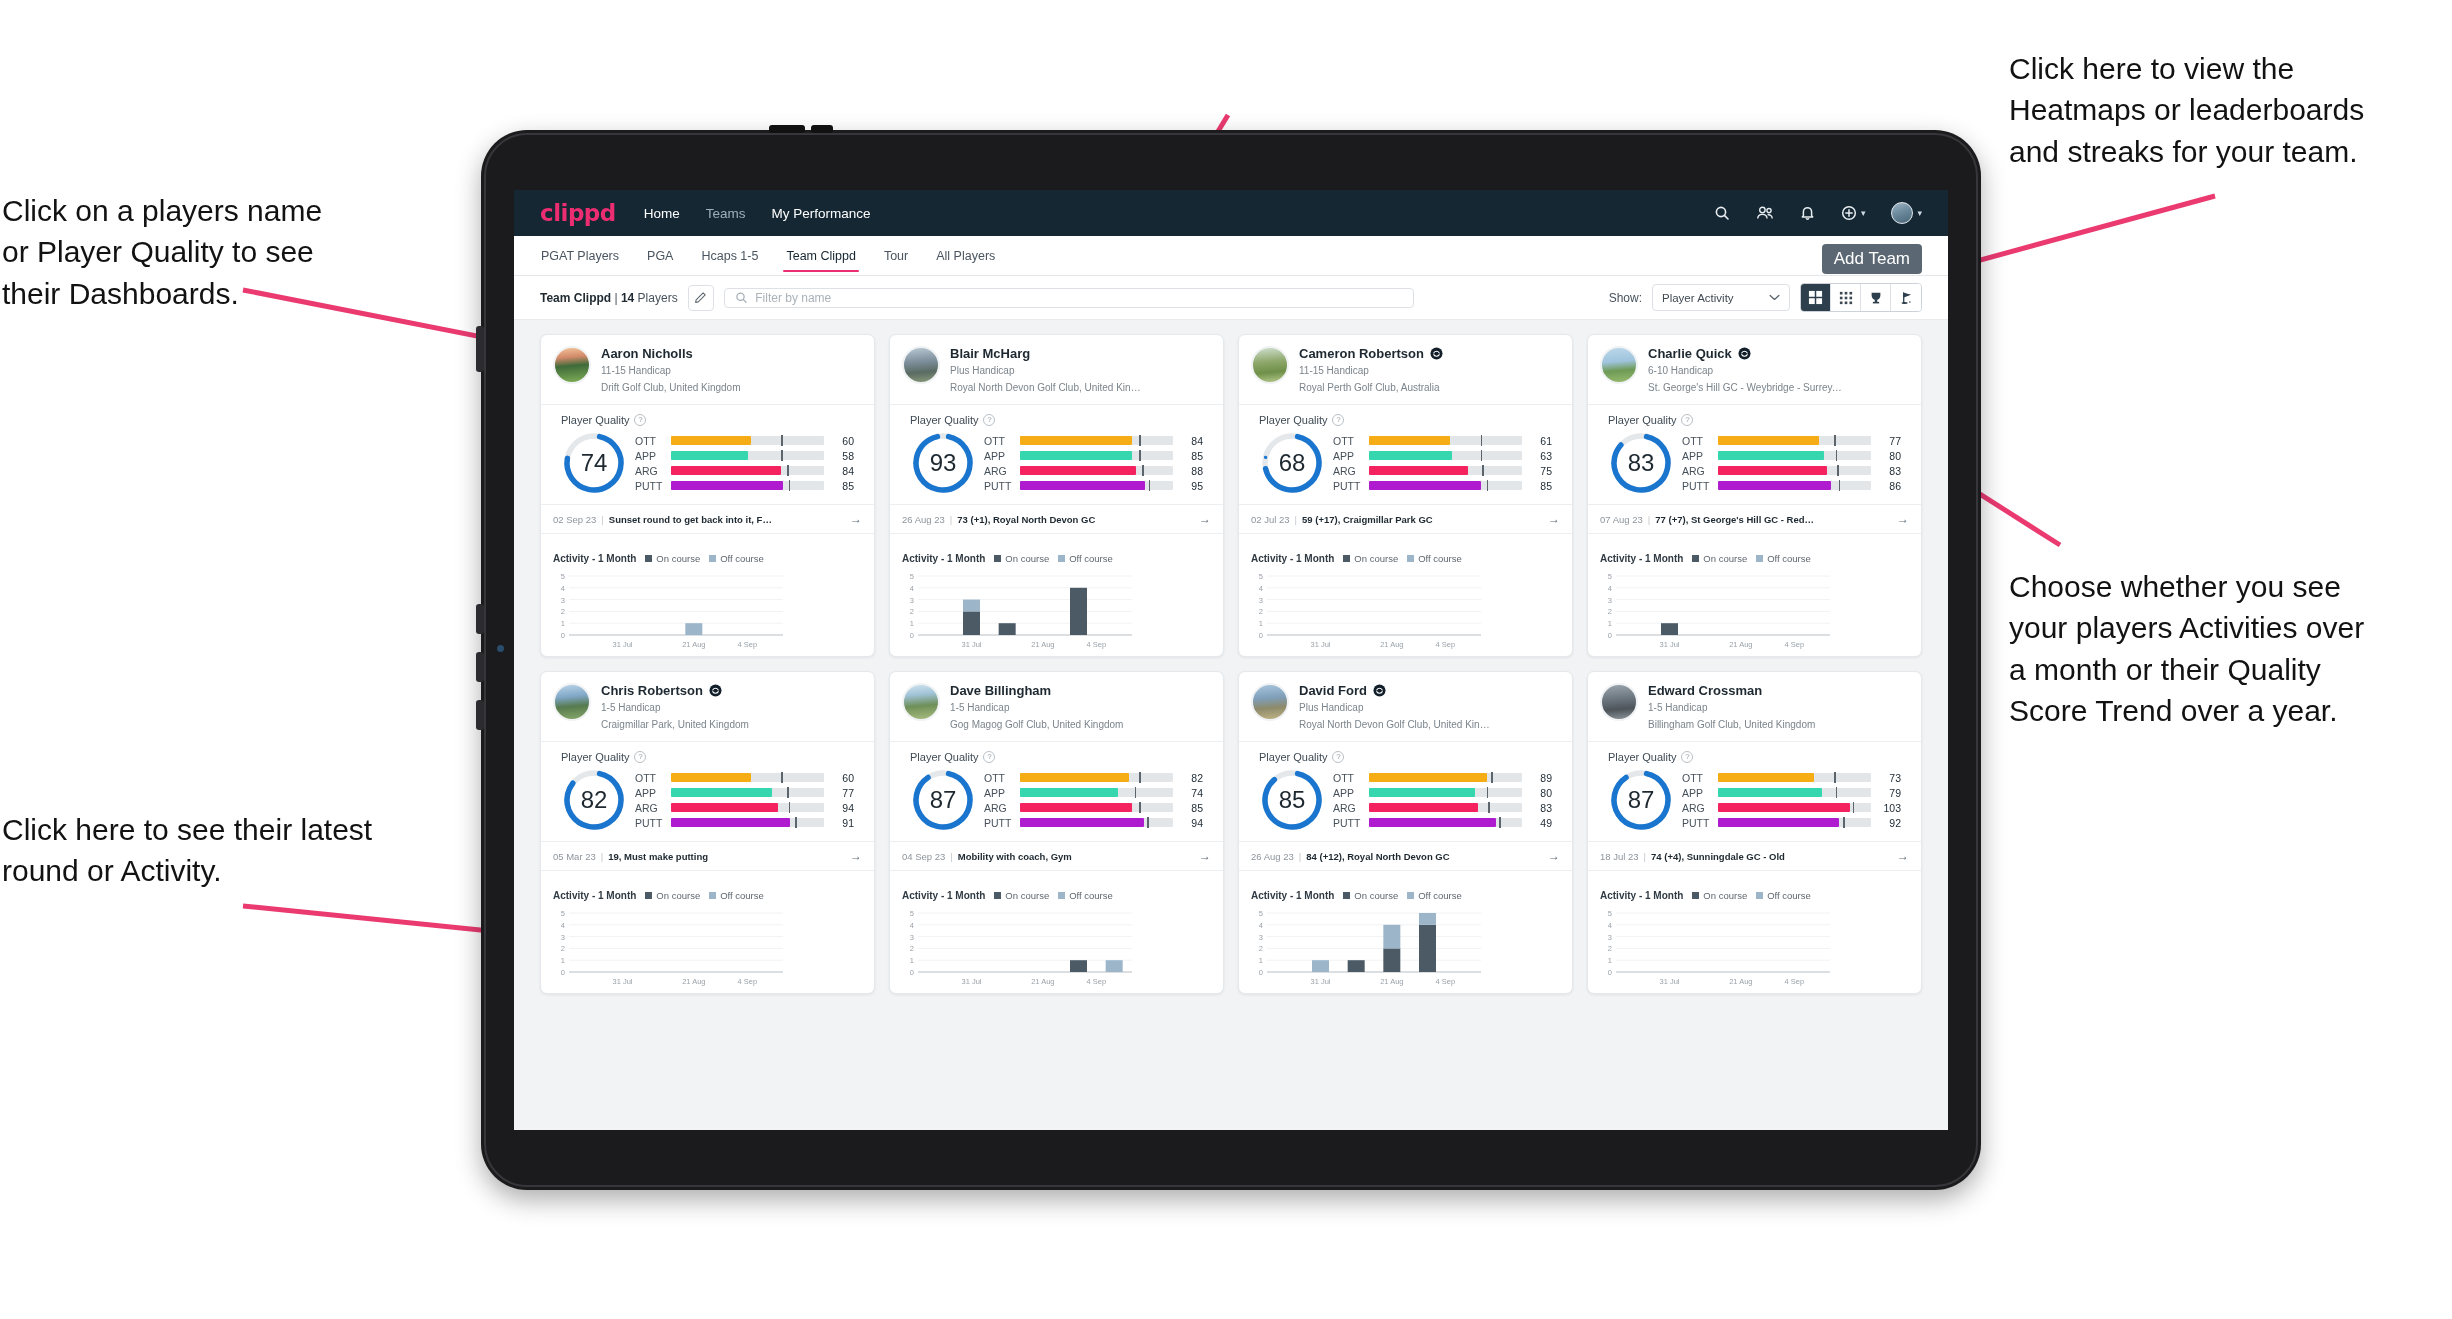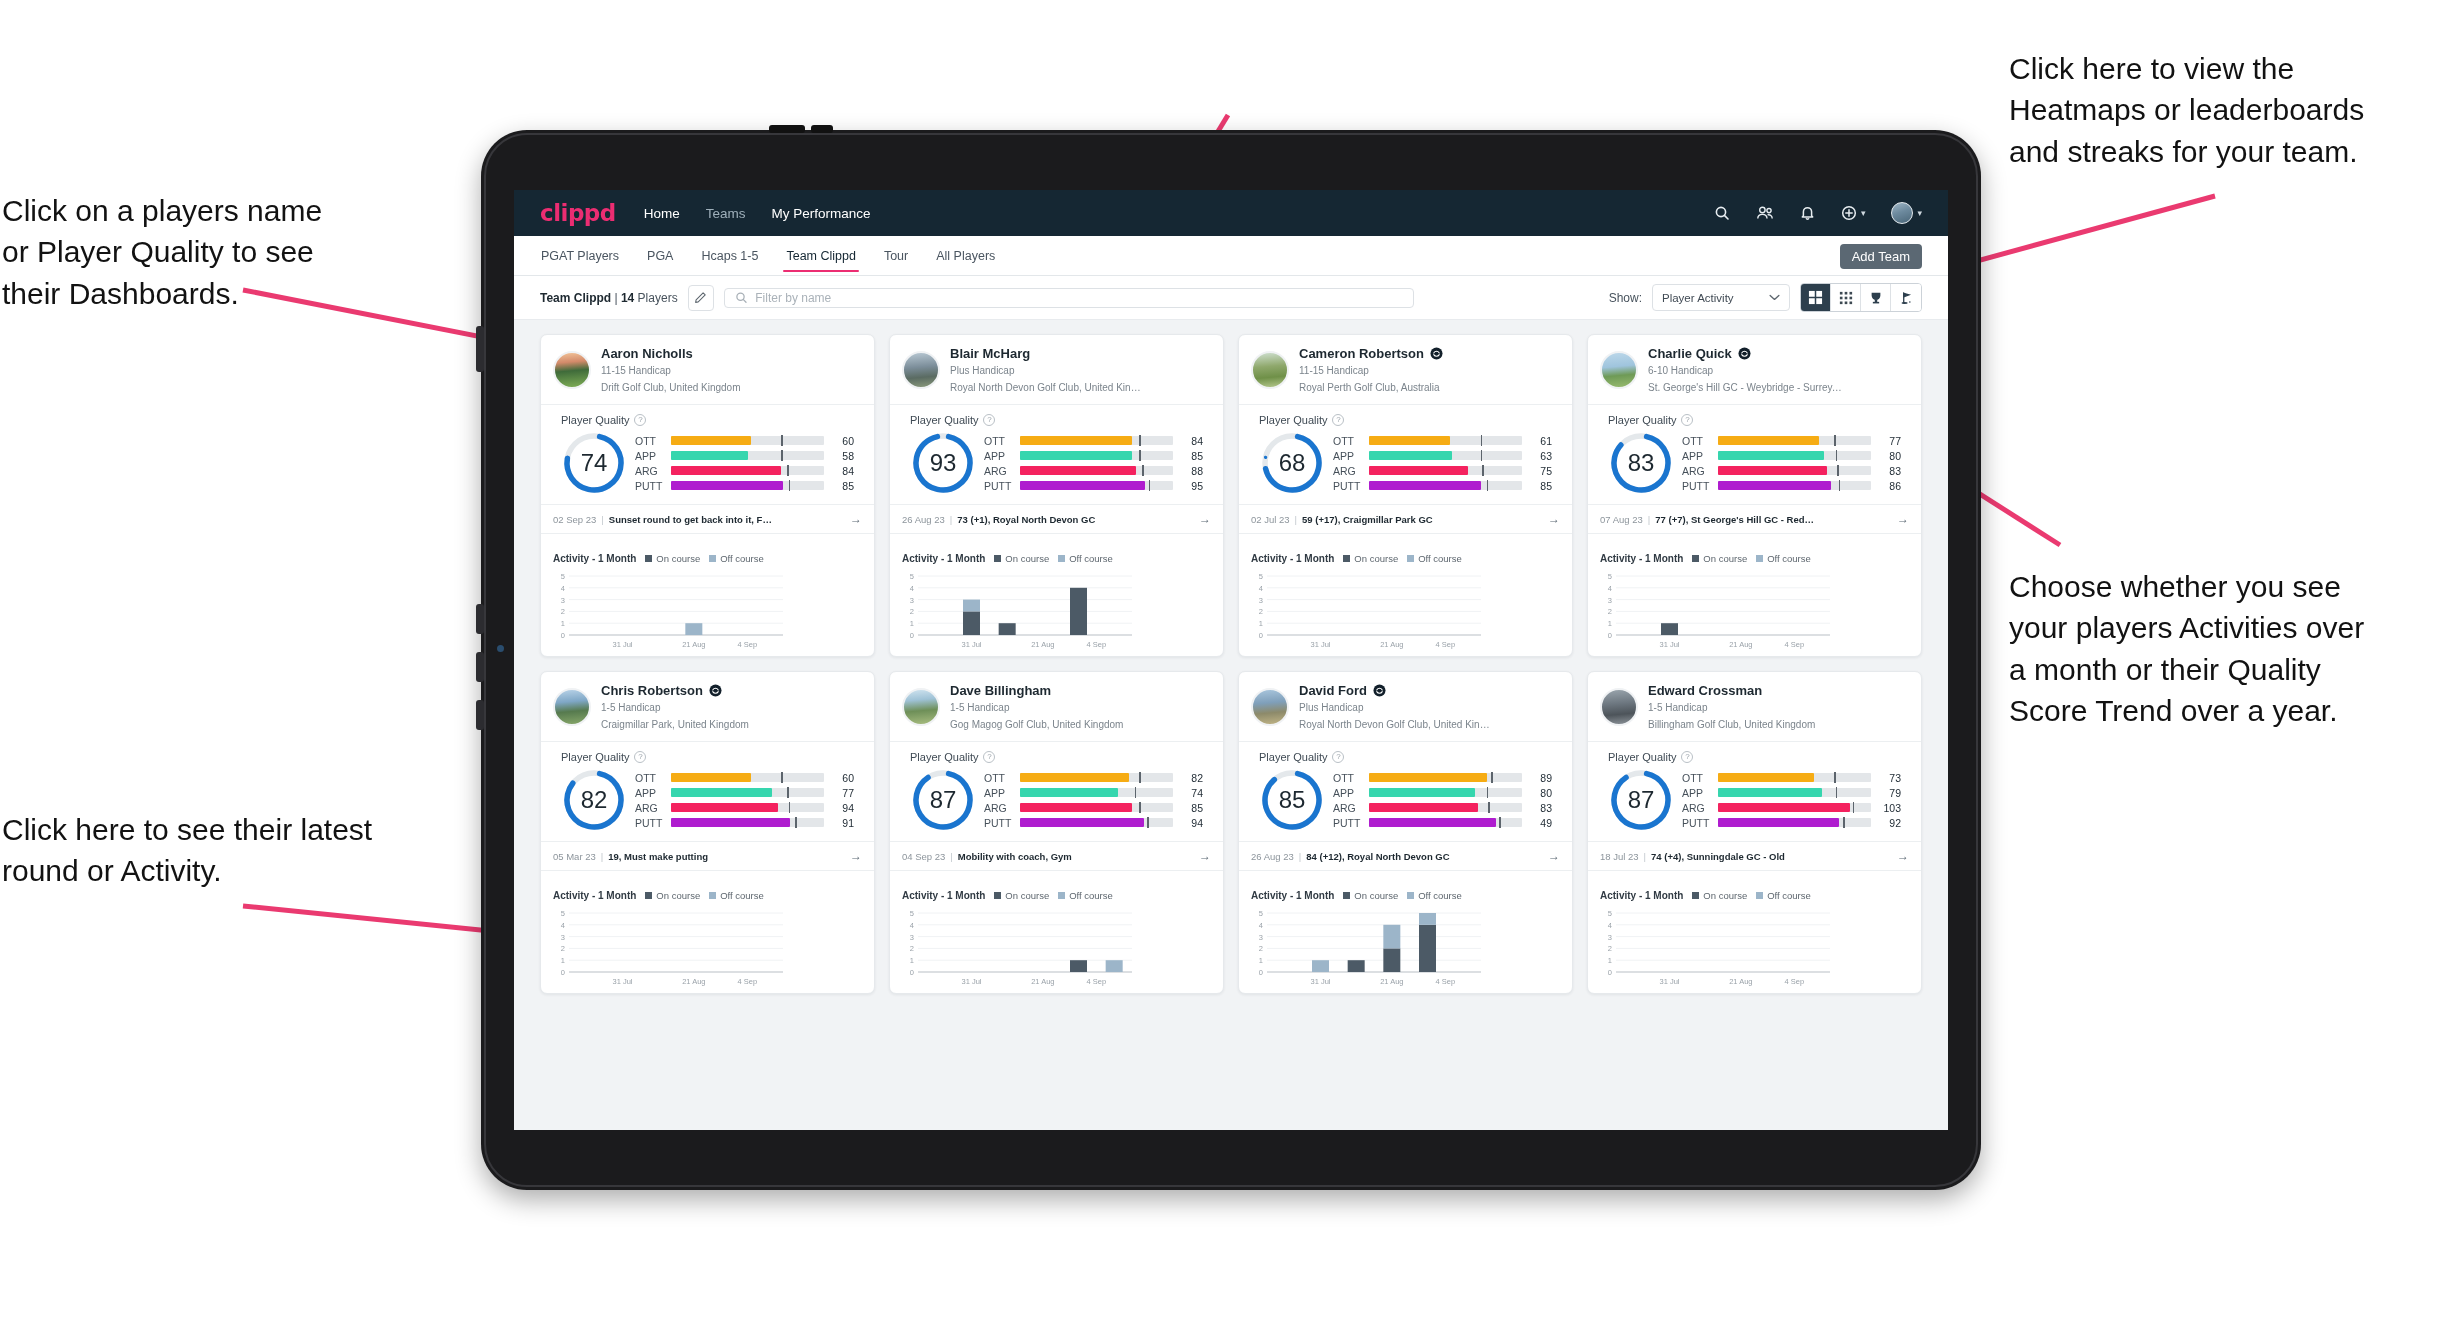--- a/index.html
+++ b/index.html
@@ -87,21 +87,21 @@
     font-size: 12.5px; color: #4a5560; margin-right: 26px;
     padding: 10px 1px 9px; cursor: pointer; position: relative;
   }
   .tab.active { color: #152733; font-weight: normal; }
   .tab.active::after{
     content:""; position:absolute; left:-2px; right:-2px; bottom:0;
     height: 2.5px; background: #ec2d72; border-radius: 2px;
   }
   .add-team {
     position: absolute; right: 26px; top: 8px;
-    background: #5b6873; color: #ffffff; font-size: 13px;
+    background: #5b6873; color: #ffffff; font-size: 17px;
     padding: 5px 12px; border-radius: 4px; border: none; cursor: pointer;
   }
 
   
   .filterbar {
     height: 44px; background: #ffffff; display: flex; align-items: center;
     padding: 0 26px; gap: 10px; border-bottom: 1px solid #e8ebee;
   }
   .team-label { font-size: 12px; color: #47525c; white-space: nowrap; }
   .team-label b { color: #1d2830; font-weight: bold; }
@@ -137,21 +137,21 @@
 
   
   .grid {
     padding: 14px 26px; display: grid;
     grid-template-columns: repeat(4, 1fr); gap: 14px;
   }
   .card {
     background: #ffffff; border-radius: 7px; border: 1px solid #e6e9ec;
     box-shadow: 0 1px 3px rgba(20,30,40,.07); overflow: hidden;
   }
-  .card-head { display: flex; gap: 10px; padding: 11px 12px 10px; align-items: center; }
+  .card-head { display: flex; gap: 10px; padding: 11px 12px 10px; align-items: flex-start; }
   .avatar {
     width: 38px; height: 38px; border-radius: 50%; flex: 0 0 38px;
     border: 2px solid #f0f2f4; overflow: hidden; position: relative;
   }
   .av-a { background: linear-gradient(175deg,#f3c59a 0%, #d38a6a 28%, #3f6b3a 52%, #7fae56 100%); }
   .av-b { background: linear-gradient(175deg,#b9c9d4 0%, #7b8d99 42%, #5a6b62 70%, #8a9a7c 100%); }
   .av-c { background: linear-gradient(175deg,#cfe0d0 0%, #8fa86c 40%, #6f9048 70%, #b6c98e 100%); }
   .av-d { background: linear-gradient(175deg,#bcd8ea 0%, #9fc4dd 40%, #6e9a56 65%, #98bb6f 100%); }
   .av-e { background: linear-gradient(175deg,#b9d3e8 0%, #7fa7c6 35%, #567a4e 62%, #87a76a 100%); }
   .av-f { background: linear-gradient(175deg,#cfe3ef 0%, #9fc2d6 30%, #6e8f58 60%, #a8bd80 100%); }

